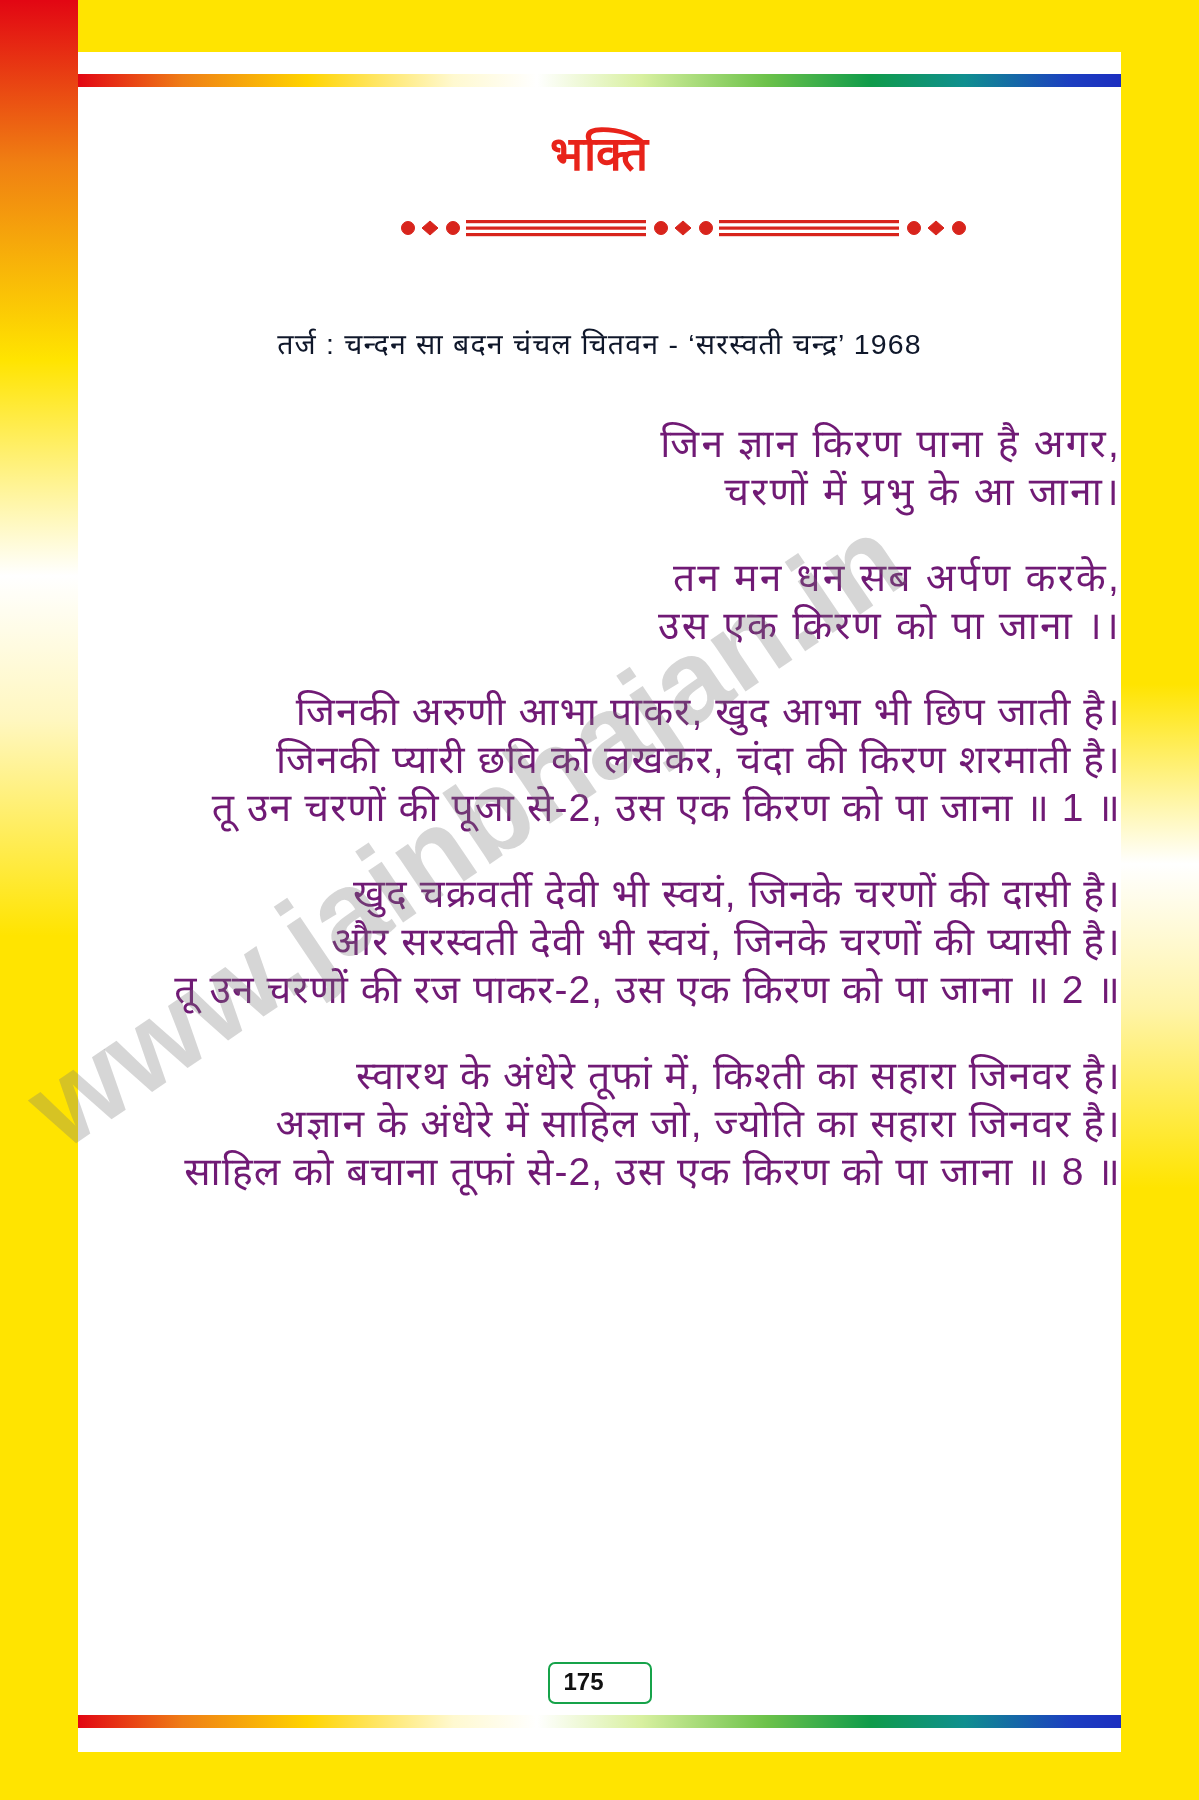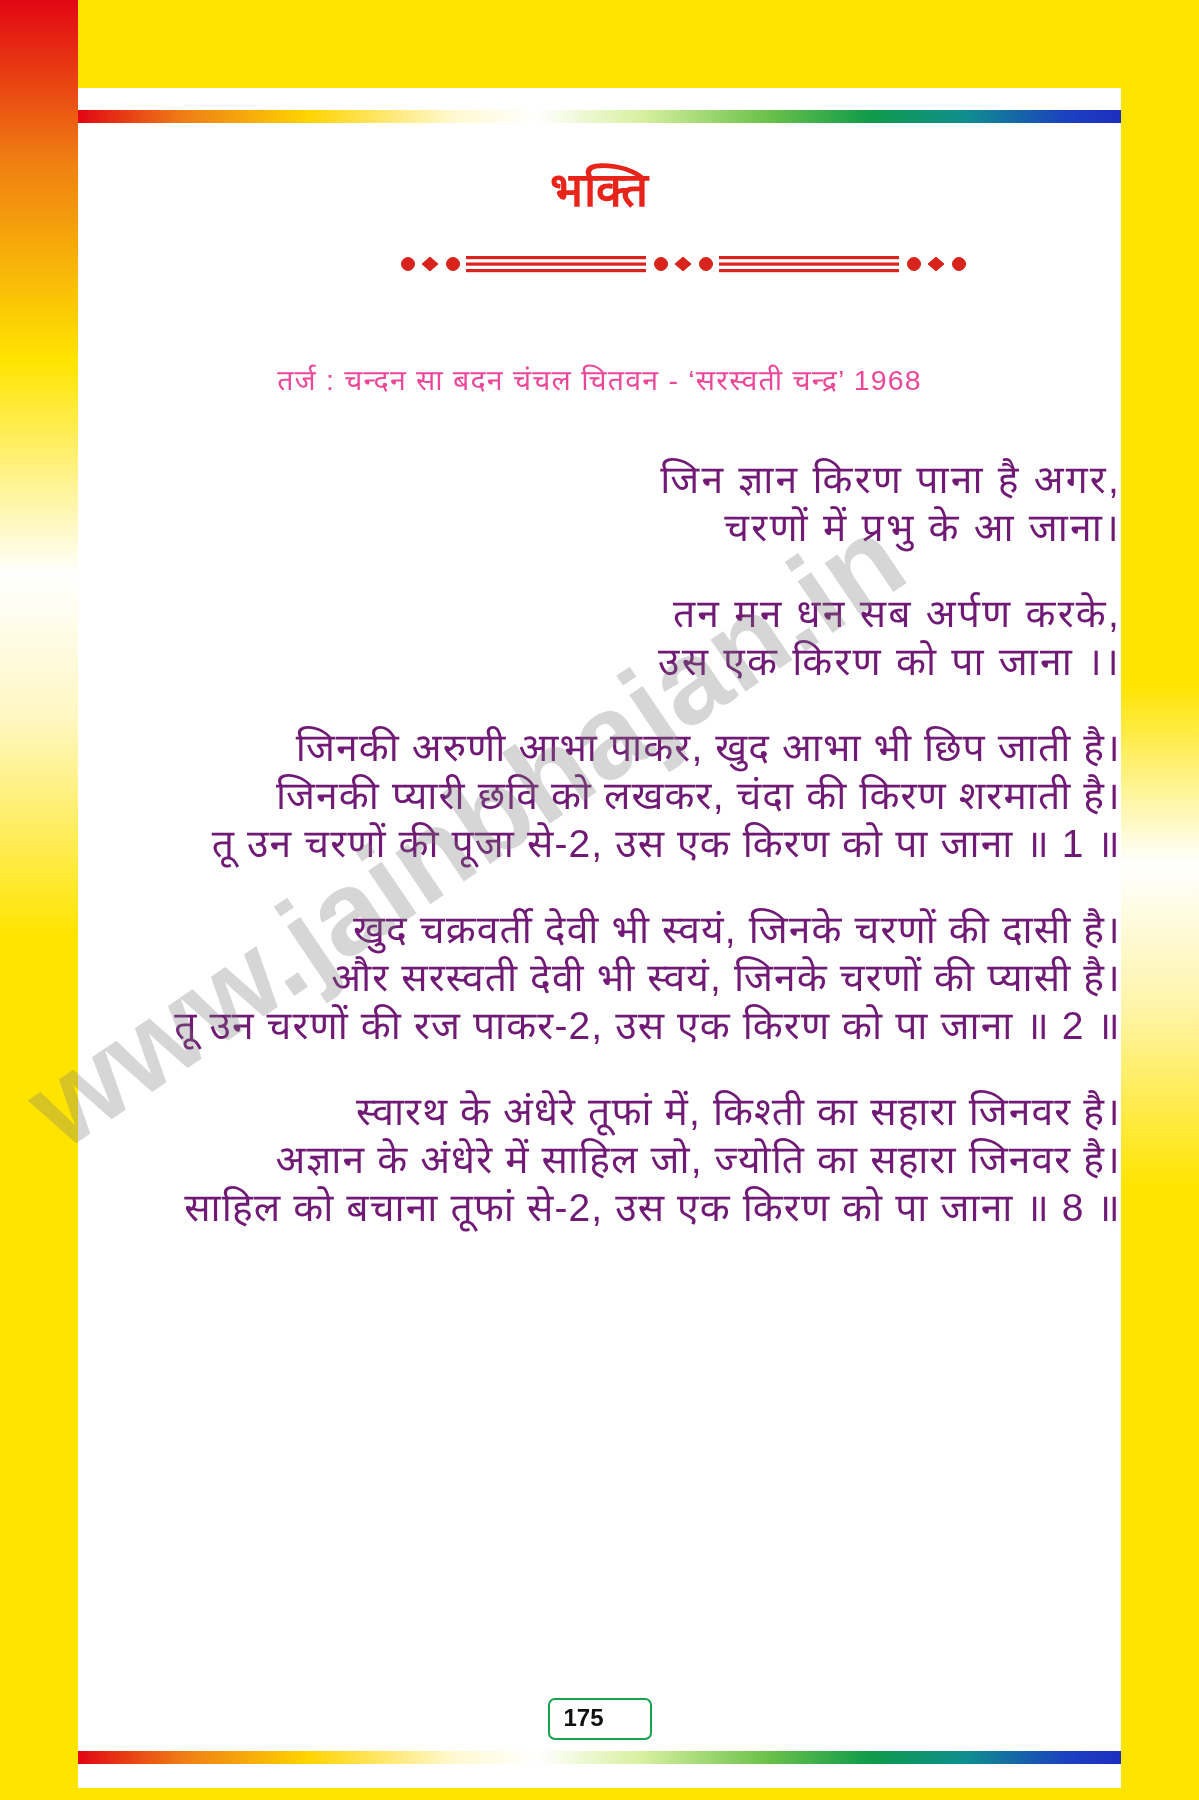--- a/index.html
+++ b/index.html
@@ -60,21 +60,20 @@
   
   .sheet {
     position: absolute;
     left: 78px;
     top: 52px;
     width: 1043px;
     height: 1700px;
     background: #ffffff;
     box-sizing: border-box;
     overflow: hidden;
-    margin-top: 36px;
   }
 
   
   .rule-top {
     position: absolute;
     left: 0px; top: 22px;
     width: 1043px; height: 13px;
     background: linear-gradient(to right,
       #e20613 0%,
       #ef7d16 10%,
@@ -126,21 +125,21 @@
     width: 1043px;
     height: 52px;
   }
 
   
   .tarj {
     position: absolute;
     left: 0; top: 272px;
     width: 1043px;
     text-align: center;
-    color: #ec4899;
+    color: #0f172a;
     font-size: 28.5px;
     letter-spacing: 1.2px;
     white-space: nowrap;
   }
 
   .verses {
     position: absolute;
     left: 0;
     top: 368px;
     width: 1043px;

